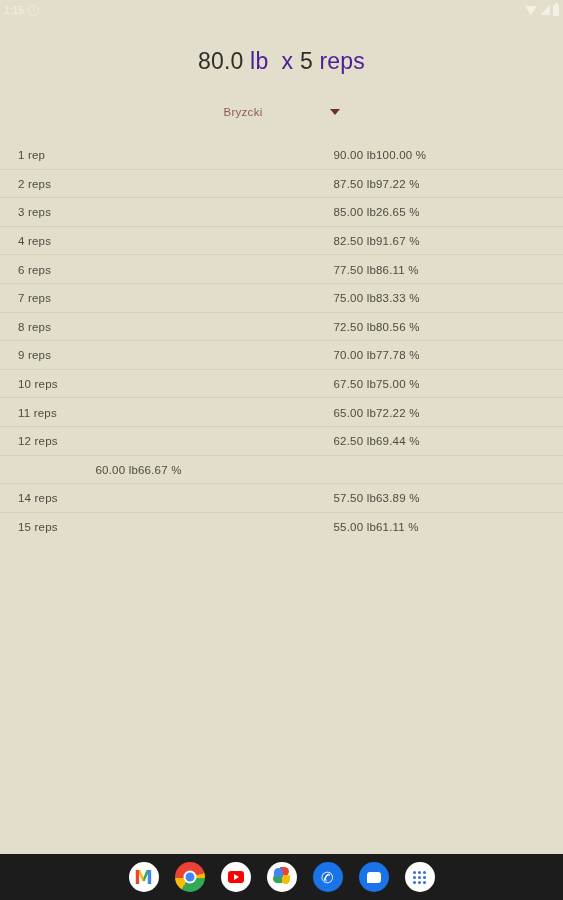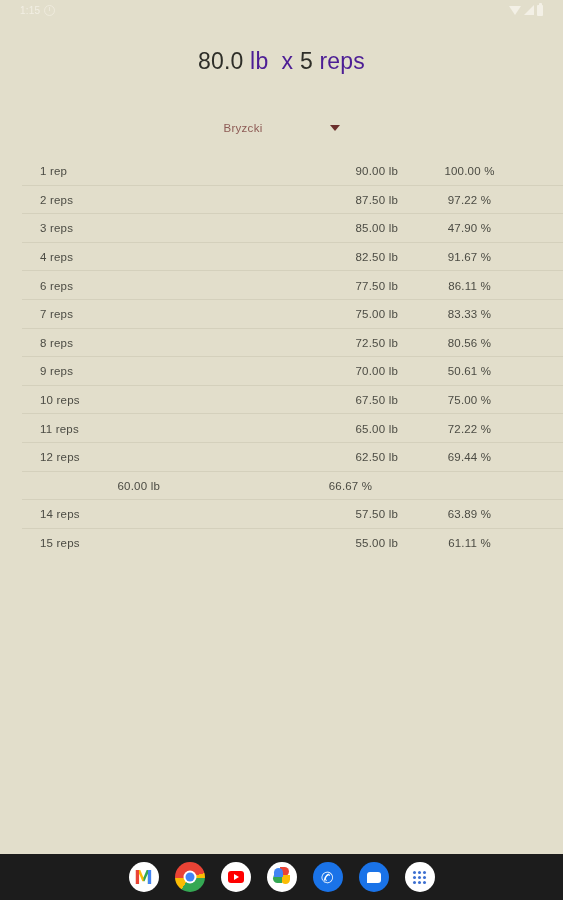--- a/index.html
+++ b/index.html
@@ -17,21 +17,21 @@
     position:relative;
   }
 
   
   #status-bar{
     height:20px;
     width:100%;
     display:flex;
     align-items:center;
     justify-content:space-between;
-    padding:0 20px;
+    padding:0 4px;
     background:#e2decb;
   }
   #status-left{
     display:flex;
     align-items:center;
     gap:4px;
   }
   #status-time{
     font-size:10px;
     color:#f2efe4;
@@ -95,21 +95,21 @@
   #title{
     font-size:23px;
     color:#2e2e28;
     letter-spacing:.2px;
     white-space:pre;
   }
   #title .b{ font-weight:normal; }
   #title .n{ font-weight:normal; color:#4c1d95; }
 
   #formula-row{
-    margin-top:42px;
+    margin-top:26px;
     display:flex;
     align-items:center;
     justify-content:center;
     gap:67px;
     height:22px;
     cursor:pointer;
   }
   #formula-label{
     font-size:11.5px;
     color:#8d5b55;
@@ -119,21 +119,20 @@
     width:0;height:0;
     border-left:5px solid transparent;
     border-right:5px solid transparent;
     border-top:6px solid #6b2f2c;
   }
 
   
   #table{
     margin-top:18px;
     width:100%;
-    padding-left:22px;
   }
   .row{
     height:28.6px;
     display:flex;
     align-items:center;
     position:relative;
     padding:0 18px;
     font-size:11.5px;
     color:#4b4b43;
     letter-spacing:.2px;
@@ -148,21 +147,21 @@
   .c-reps{
     flex:0 0 238px;
     text-align:left;
   }
   .c-weight{
     flex:0 0 120px;
     text-align:right;
   }
   .c-pct{
     flex:1 1 auto;
-    text-align:center;
+    text-align:left;
     padding-right:4px;
   }
 
   
   #dock{
     position:absolute;
     left:0; bottom:0;
     width:100%;
     height:46px;
     background:#1c1c1c;
@@ -310,21 +309,21 @@
       <span class="c-pct">100.00 %</span>
     </div>
     <div class="row">
       <span class="c-reps">2 reps</span>
       <span class="c-weight">87.50 lb</span>
       <span class="c-pct">97.22 %</span>
     </div>
     <div class="row">
       <span class="c-reps">3 reps</span>
       <span class="c-weight">85.00 lb</span>
-      <span class="c-pct">47.90 %</span>
+      <span class="c-pct">26.65 %</span>
     </div>
     <div class="row">
       <span class="c-reps">4 reps</span>
       <span class="c-weight">82.50 lb</span>
       <span class="c-pct">91.67 %</span>
     </div>
     <div class="row">
       <span class="c-reps">6 reps</span>
       <span class="c-weight">77.50 lb</span>
       <span class="c-pct">86.11 %</span>
@@ -335,21 +334,21 @@
       <span class="c-pct">83.33 %</span>
     </div>
     <div class="row">
       <span class="c-reps">8 reps</span>
       <span class="c-weight">72.50 lb</span>
       <span class="c-pct">80.56 %</span>
     </div>
     <div class="row">
       <span class="c-reps">9 reps</span>
       <span class="c-weight">70.00 lb</span>
-      <span class="c-pct">50.61 %</span>
+      <span class="c-pct">77.78 %</span>
     </div>
     <div class="row">
       <span class="c-reps">10 reps</span>
       <span class="c-weight">67.50 lb</span>
       <span class="c-pct">75.00 %</span>
     </div>
     <div class="row">
       <span class="c-reps">11 reps</span>
       <span class="c-weight">65.00 lb</span>
       <span class="c-pct">72.22 %</span>

